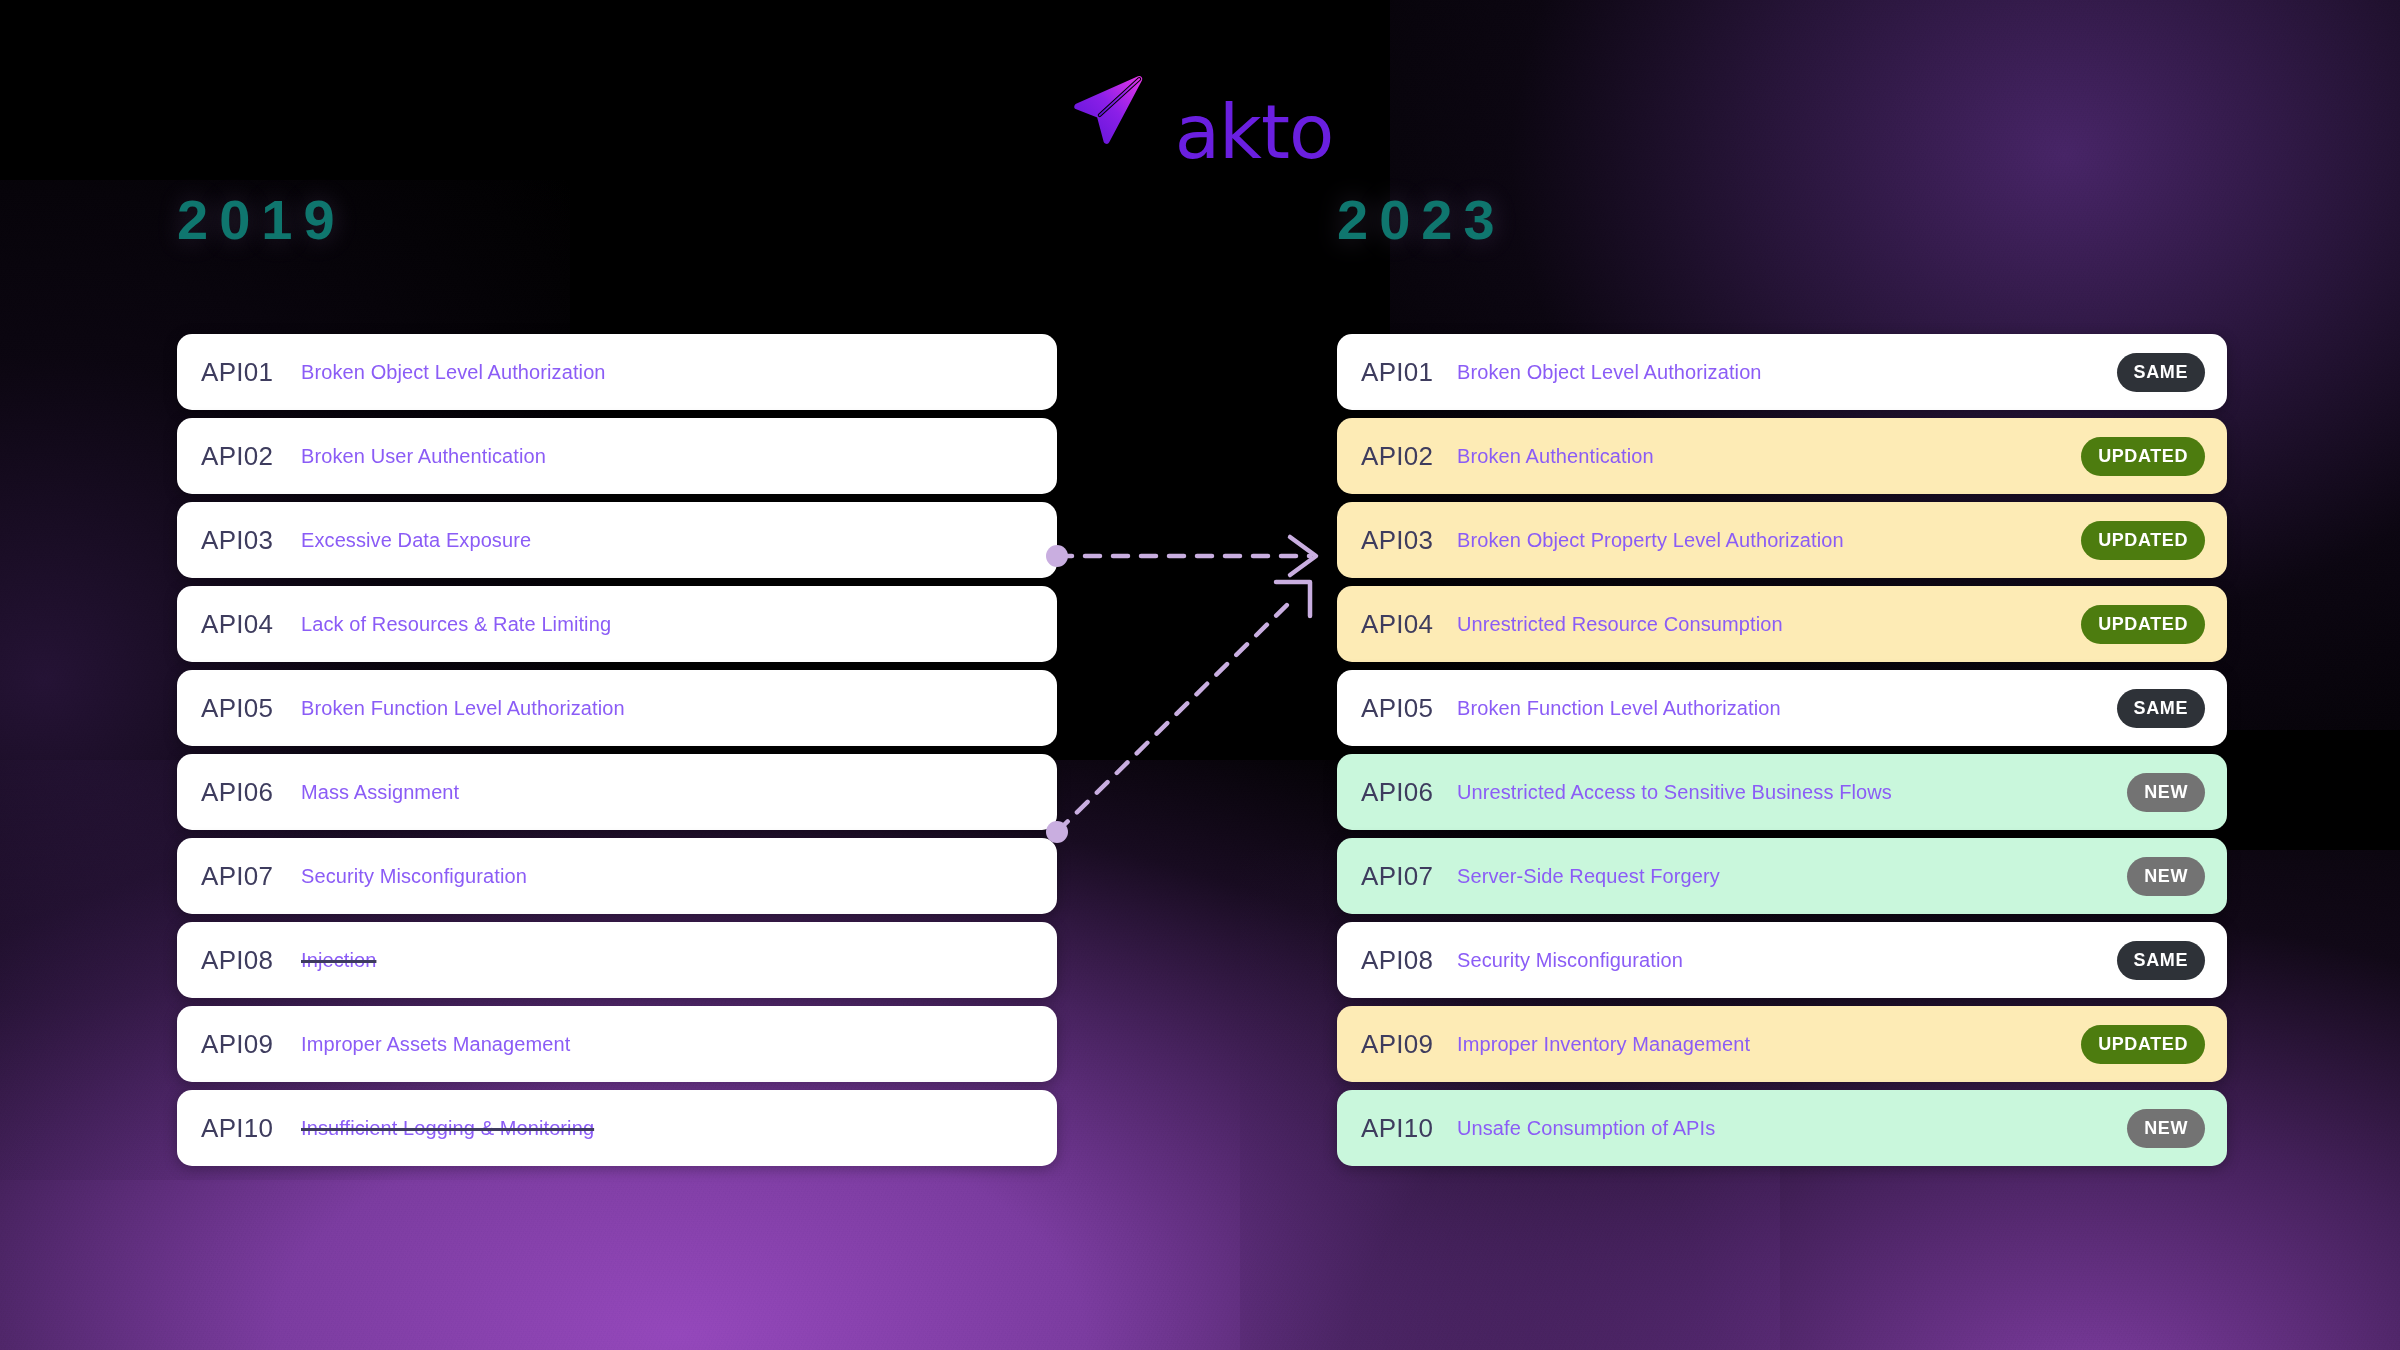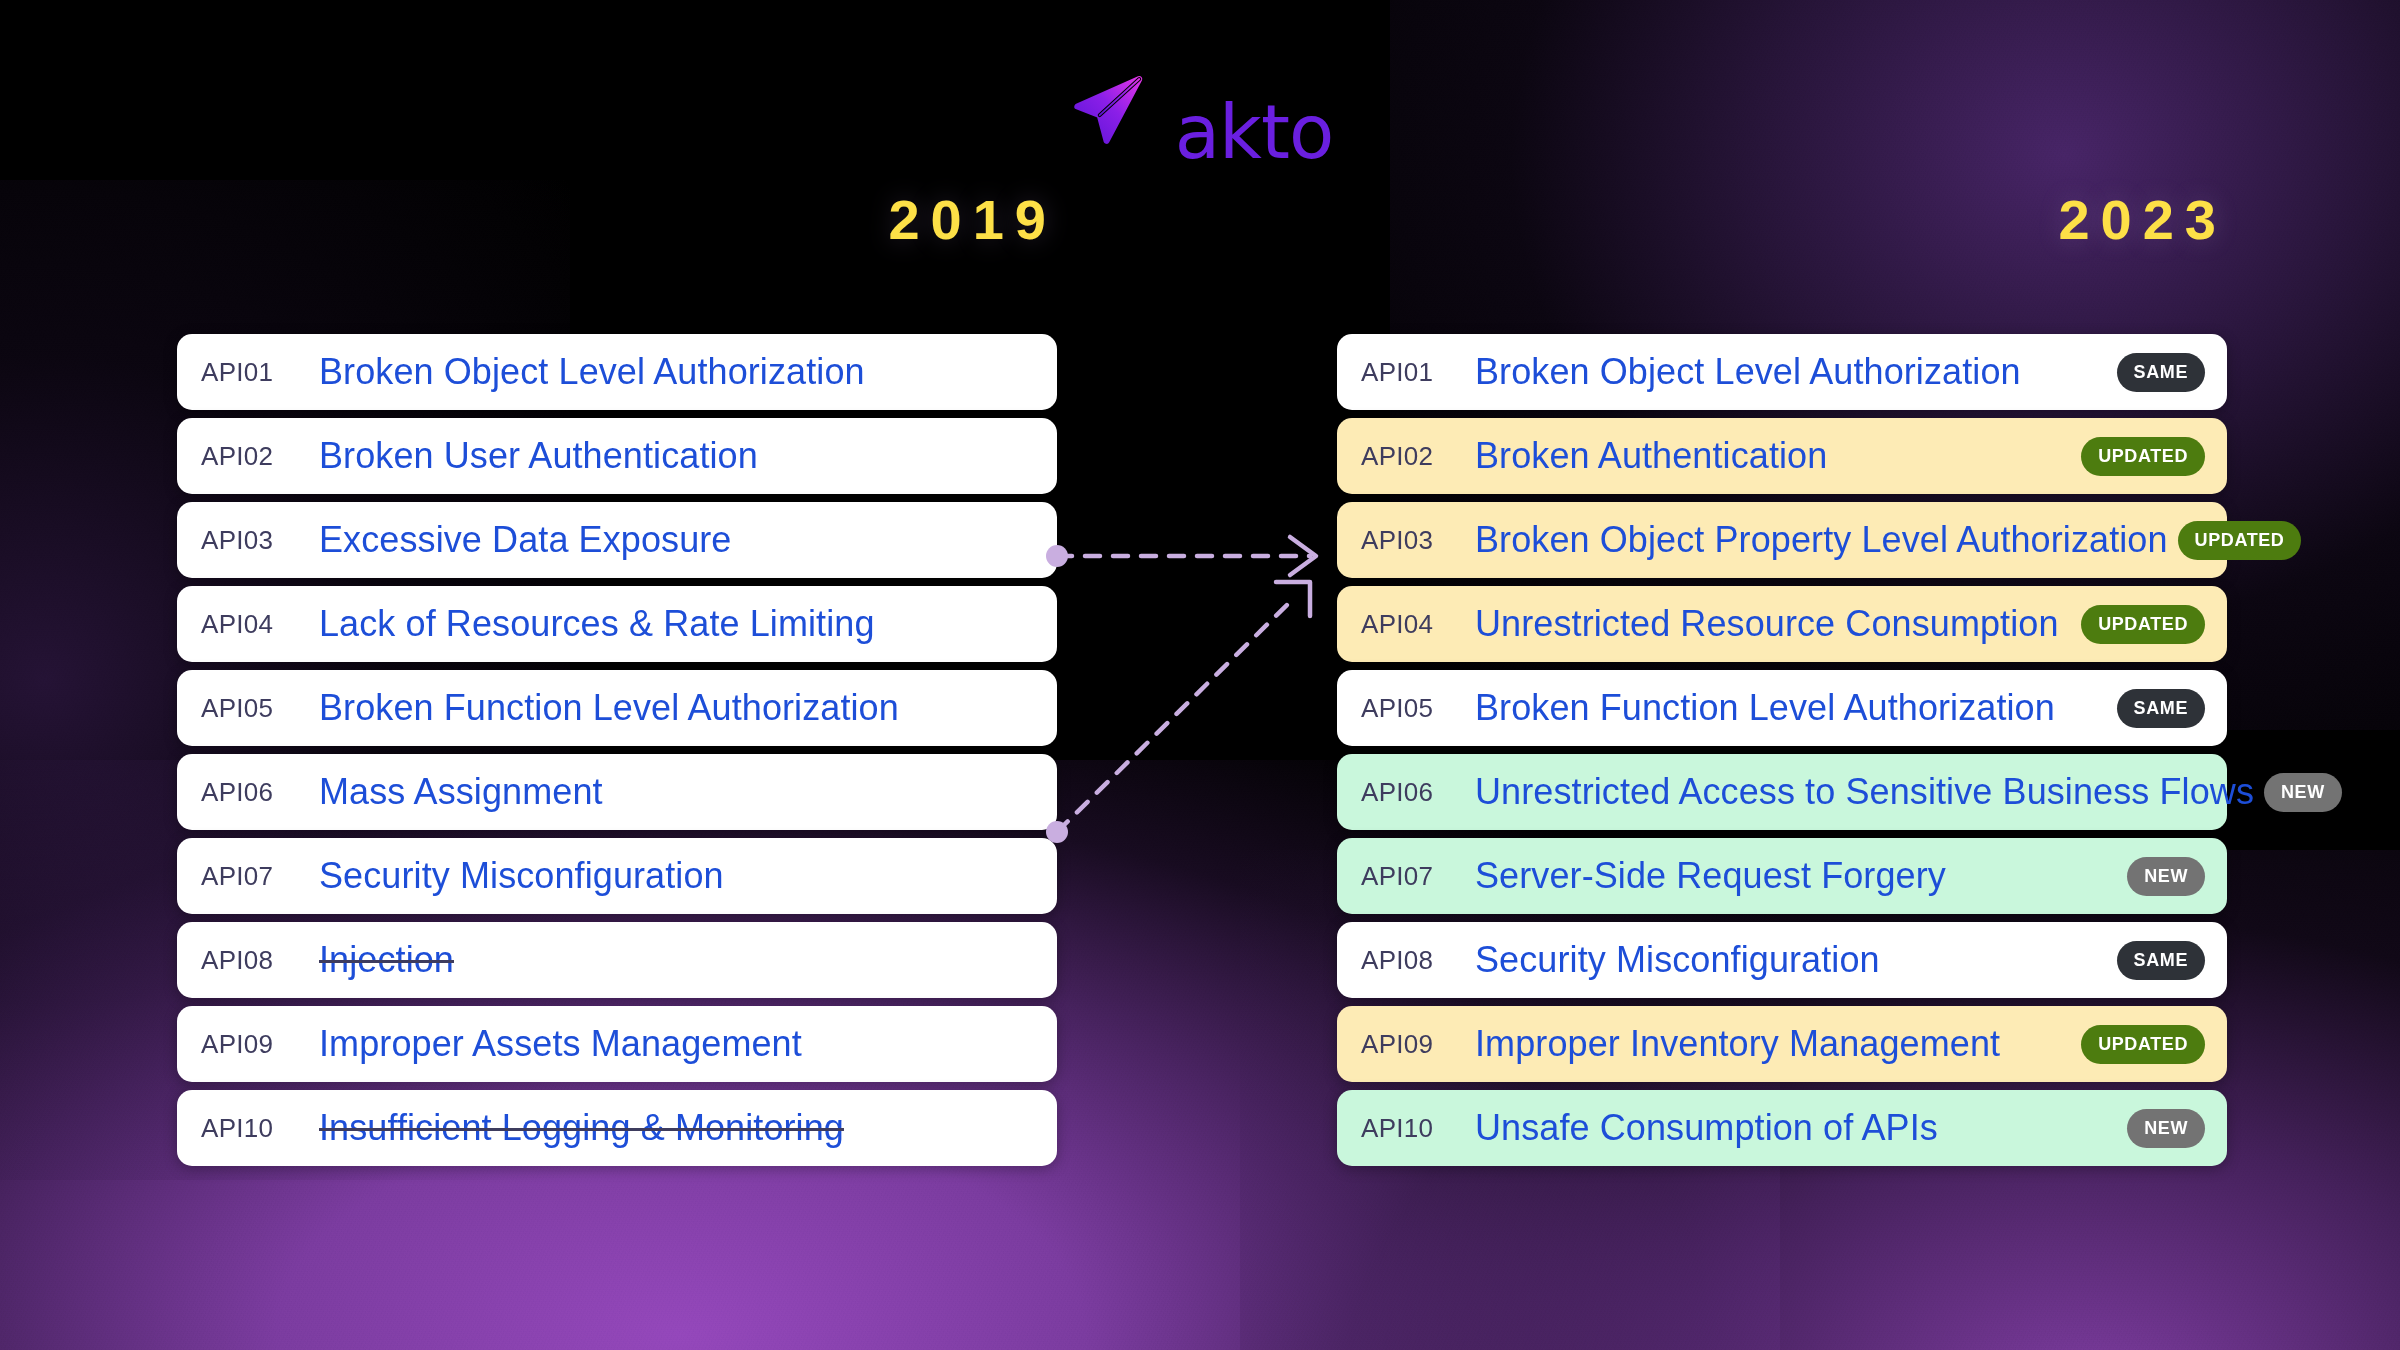--- a/index.html
+++ b/index.html
@@ -125,23 +125,23 @@
     margin-top: 44px;
   }
 
   
   .col-title {
     position: absolute;
     top: 192px;
     font-size: 56px;
     font-weight: 700;
     letter-spacing: 11px;
-    color: #fde047;
+    color: #0f766e;
     line-height: 1;
-    text-align: right;
+    text-align: left;
     z-index: 6;
     text-shadow: 0 0 26px rgba(200,170,240,0.22);
   }
   #title-2019 { left: 177px; width: 880px; }
   #title-2023 { left: 1337px; width: 890px; }
 
   .column {
     position: absolute;
     top: 334px;
     z-index: 5;
@@ -171,26 +171,26 @@
     font-weight: 400;
     color: #3e3c5e;
     letter-spacing: 0.3px;
     flex: 0 0 auto;
     white-space: nowrap;
   }
   #col-2019 .card-code { min-width: 96px; }
   #col-2023 .card-code { min-width: 92px; }
 
   .card-label {
-    font-size: 36px;
+    font-size: 20px;
     font-weight: 400;
-    color: #1d4ed8;
+    color: #8b5cf6;
     letter-spacing: 0.1px;
     white-space: nowrap;
-    margin-left: 22px;
+    margin-left: 4px;
   }
   .card-label.struck {
     text-decoration: line-through;
     text-decoration-thickness: 3px;
     text-decoration-color: #3e3c5e;
   }
 
   .card-spacer { flex: 1 1 auto; min-width: 10px; }
 
   

